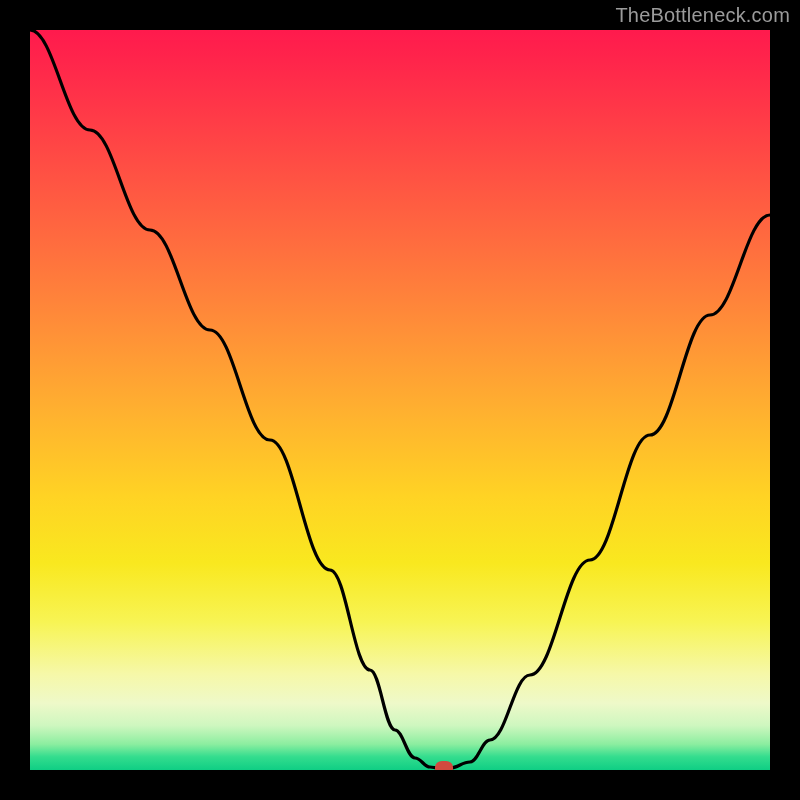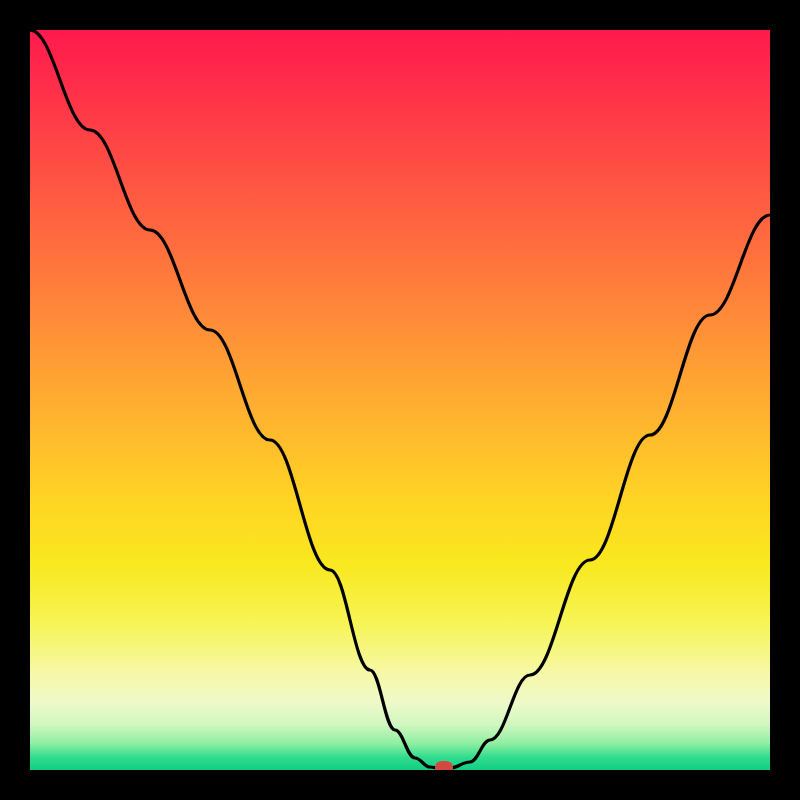--- a/index.html
+++ b/index.html
@@ -86,14 +86,15 @@
   <div class="plot-area">
     <div class="gradient-bg"></div>
 
     <svg class="curve" viewBox="0 0 740 740" preserveAspectRatio="none">
       <path id="curve-path" d="M 0 0 C 24 0 36 100 60 100 C 84 100 96 200 120 200 C 144 200 156 300 180 300 C 204 300 216 410 240 410 C 264 410 276 540 300 540 C 316 540 324 640 340 640 C 350 640 355 700 365 700 C 373 700 377 728 385 728 C 391 728 394 737 400 737 C 403.2 737 404.8 738 408 738 C 412.8 738 415.2 738 420 738 C 428 738 432 732 440 732 C 448 732 452 710 460 710 C 476 710 484 645 500 645 C 524 645 536 530 560 530 C 584 530 596 405 620 405 C 644 405 656 285 680 285 C 704 285 716 185 740 185" fill="none" stroke="#000" stroke-width="3.2" stroke-linejoin="round" stroke-linecap="round"></path>
     </svg>
 
     <div class="marker" id="min-marker" style="left: 414px; top: 738px;"></div>
   </div>
 
+  <div class="watermark">TheBottleneck.com</div>
 
 </div>
 
 </body></html>

